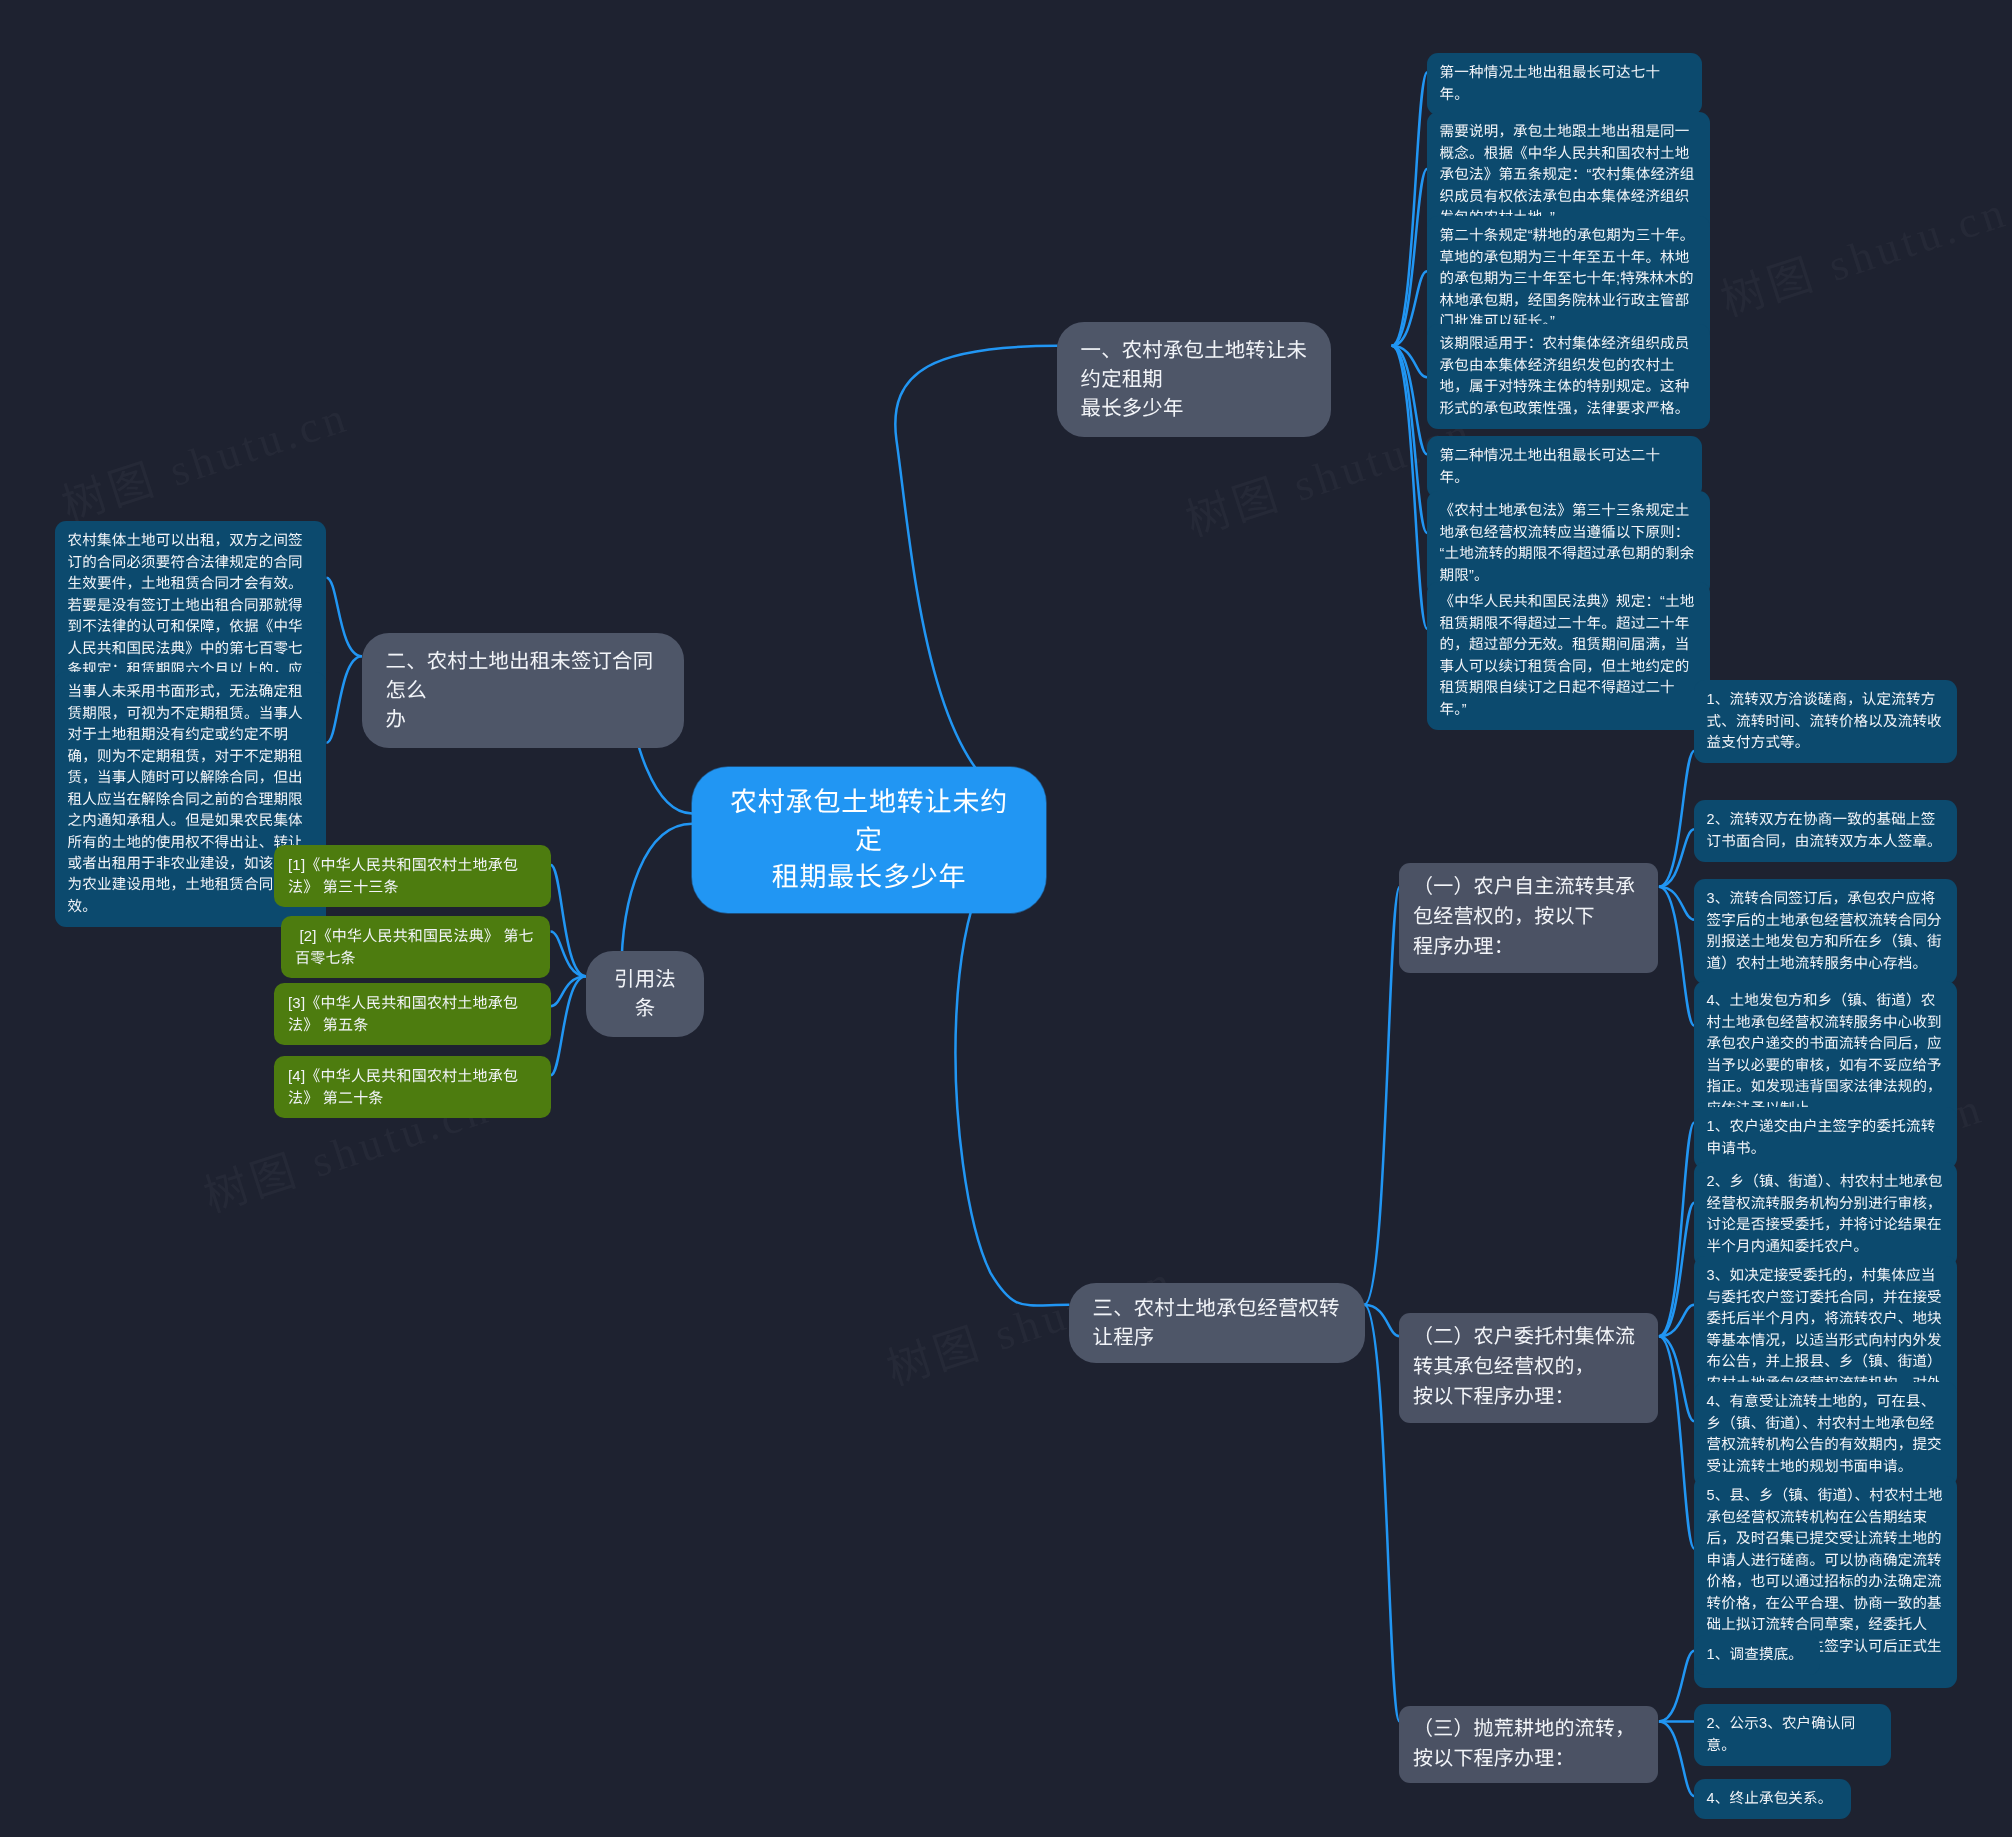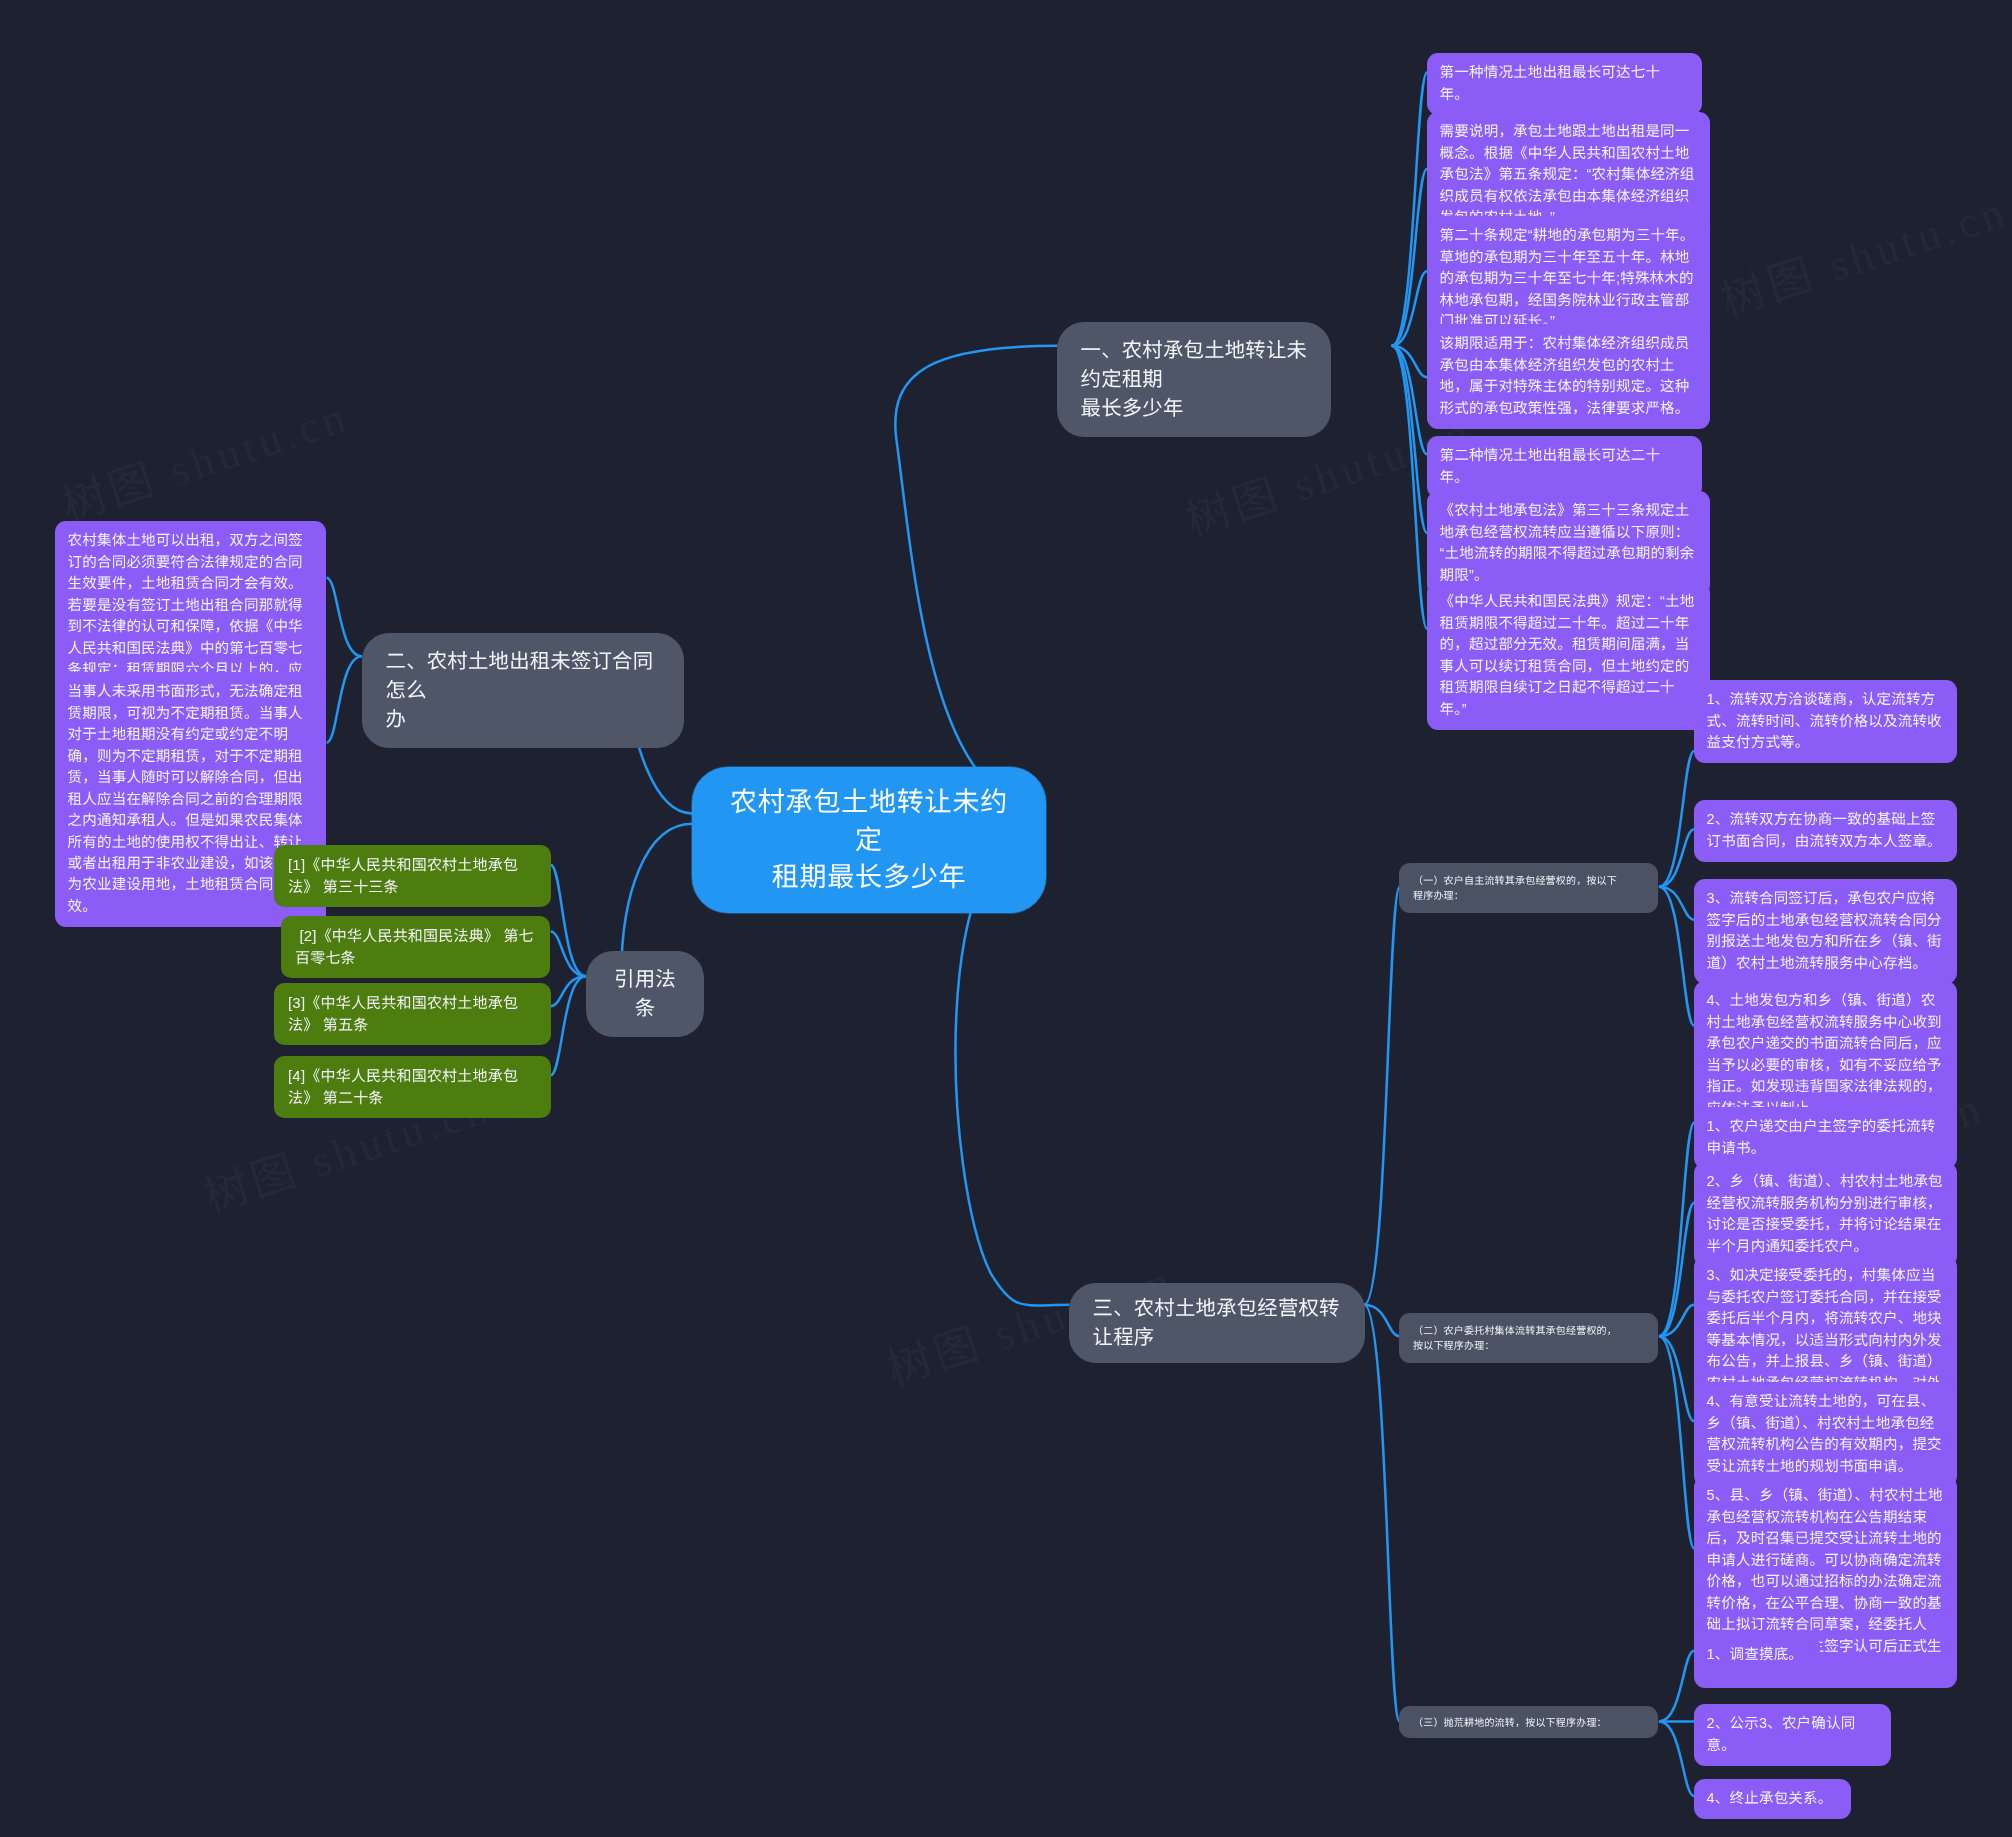--- a/index.html
+++ b/index.html
@@ -44,25 +44,26 @@
   .node.lvl1 {
     background: #4e5668;
     border-radius: 27px;
     font-size: 20.4px;
     padding: 14px 23.6px;
     line-height: 1.42;
   }
   .node.lvl2 {
     background: #4b5264;
     border-radius: 11px;
-    font-size: 10px;
+    font-size: 20px;
     padding: 10.2px 14px;
+    font-family: Liberation Mono, monospace;
   }
   .node.leaf {
-    background: #8b5cf6;
+    background: #0c4a6e;
     border-radius: 11px;
     font-size: 14.5px;
     padding: 9.4px 12.6px;
     line-height: 1.48;
   }
   .node.small {
     font-size: 15px;
     padding: 8.6px 14px;
     border-radius: 10.2px;
   }

